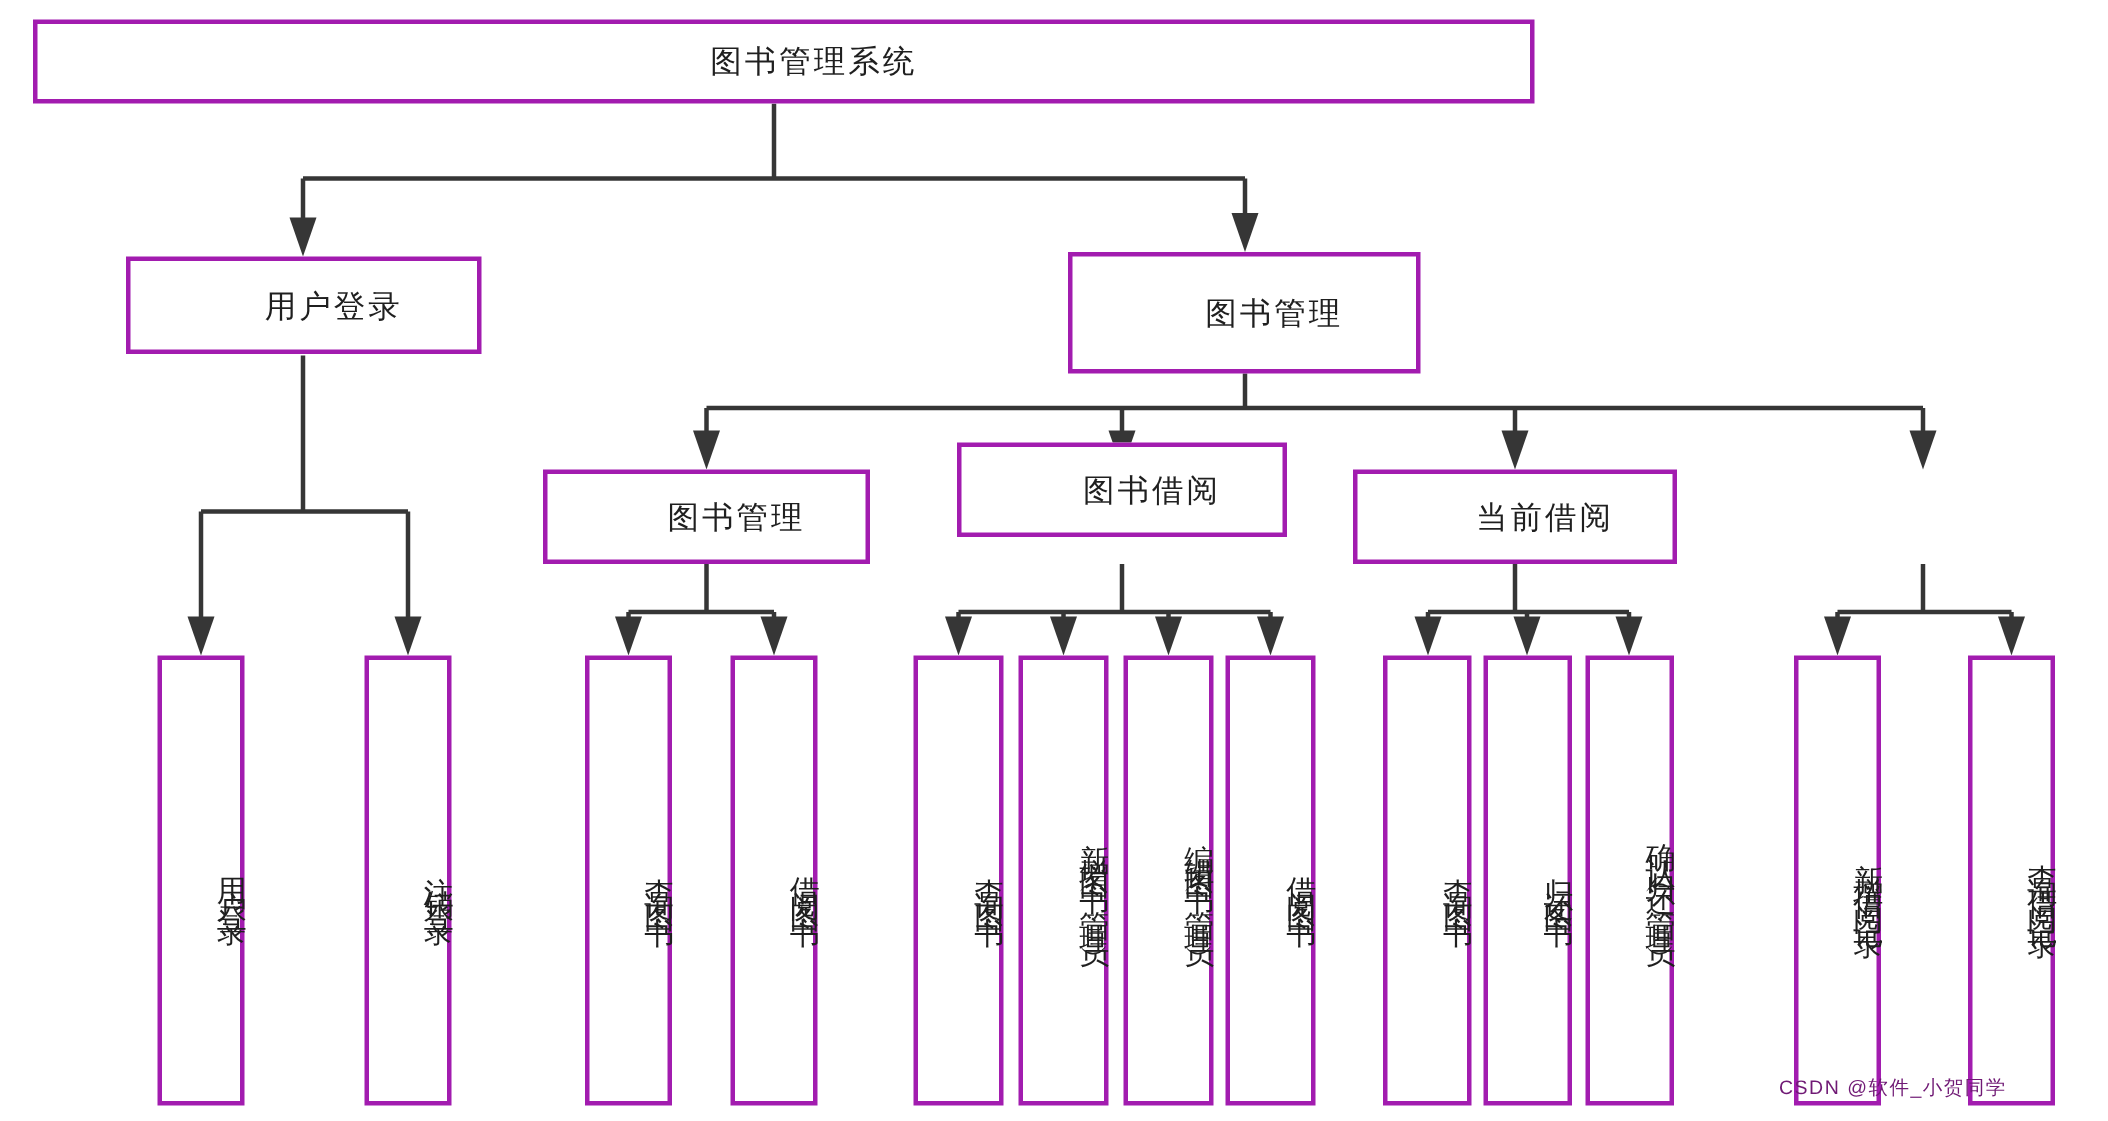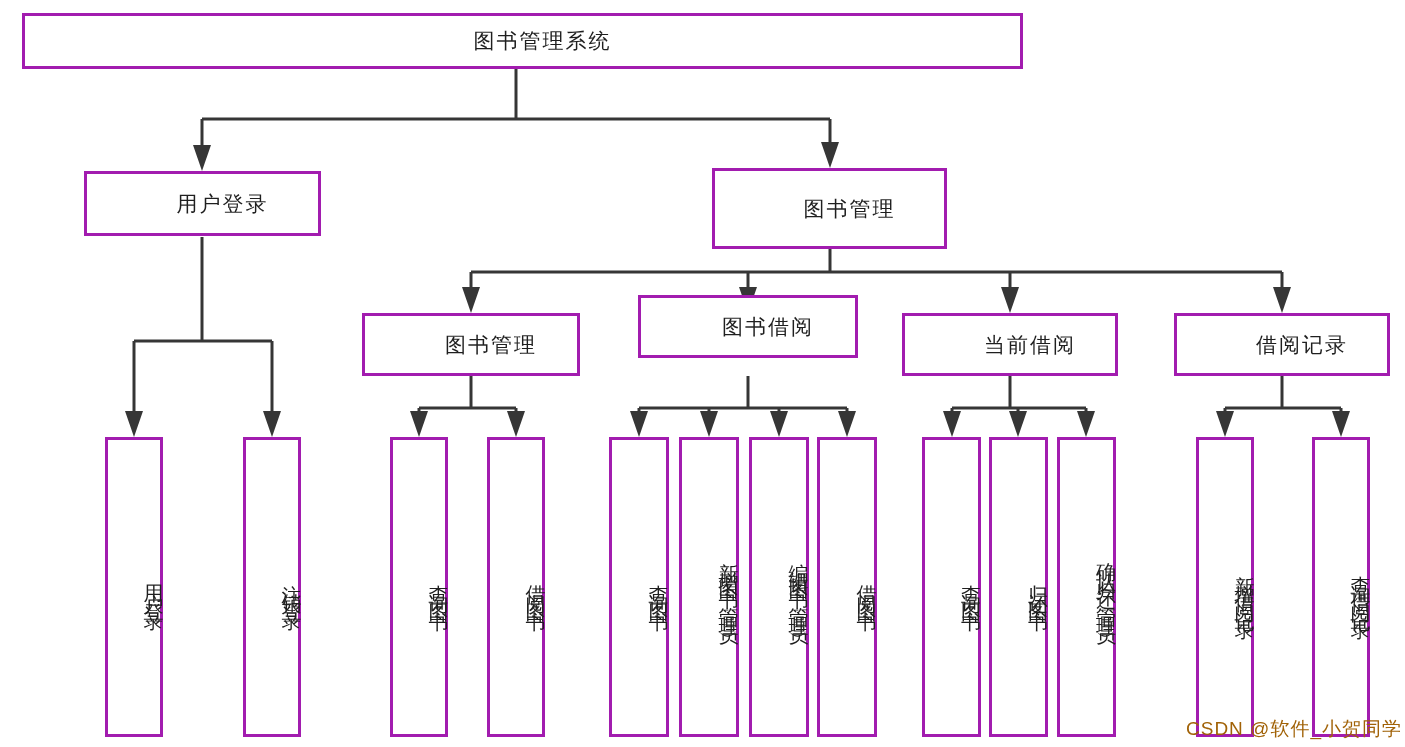--- a/index.html
+++ b/index.html
@@ -13,21 +13,21 @@
     border:3px solid #a21caf;display:flex;align-items:center;justify-content:center;
     z-index:2;color:#1f1f1f;text-align:center;padding-left:40px;
   }
   .h{font-size:21px;letter-spacing:2px;white-space:nowrap;}
   .v{
     writing-mode:vertical-rl;text-orientation:mixed;
     font-size:20px;letter-spacing:9px;line-height:1;
   }
   .watermark{
     position:absolute;left:1186px;top:716px;z-index:3;
-    font-size:19px;color:#a16207;letter-spacing:1px;white-space:nowrap;
+    font-size:13px;color:#701a75;letter-spacing:1px;white-space:nowrap;
   }
 </style>
 </head>
 <body>
 
 <div class="canvas">
 
   <svg class="wires" width="1405" height="747" viewBox="0 0 1405 747">
     <g stroke="#363636" stroke-width="3" fill="none">
 
@@ -95,21 +95,20 @@
   </svg>
 
   <div class="box h" style="left:22px;top:13px;width:1001px;height:56px">图书管理系统</div>
 
   <div class="box h" style="left:84px;top:171px;width:237px;height:65px">用户登录</div>
   <div class="box h" style="left:712px;top:168px;width:235px;height:81px">图书管理</div>
 
   <div class="box h" style="left:362px;top:313px;width:218px;height:63px">图书管理</div>
   <div class="box h" style="left:638px;top:295px;width:220px;height:63px">图书借阅</div>
   <div class="box h" style="left:902px;top:313px;width:216px;height:63px">当前借阅</div>
-  <div class="box h" style="left:1174px;top:313px;width:216px;height:63px">借阅记录</div>
 
   <div class="box v" style="left:105px;top:437px;width:58px;height:300px">用户登录</div>
   <div class="box v" style="left:243px;top:437px;width:58px;height:300px">注销登录</div>
 
   <div class="box v" style="left:390px;top:437px;width:58px;height:300px">查询图书</div>
   <div class="box v" style="left:487px;top:437px;width:58px;height:300px">借阅图书</div>
 
   <div class="box v" style="left:609px;top:437px;width:60px;height:300px">查询图书</div>
   <div class="box v" style="left:679px;top:437px;width:60px;height:300px">新增图书（管理员）</div>
   <div class="box v" style="left:749px;top:437px;width:60px;height:300px">编辑图书（管理员）</div>

